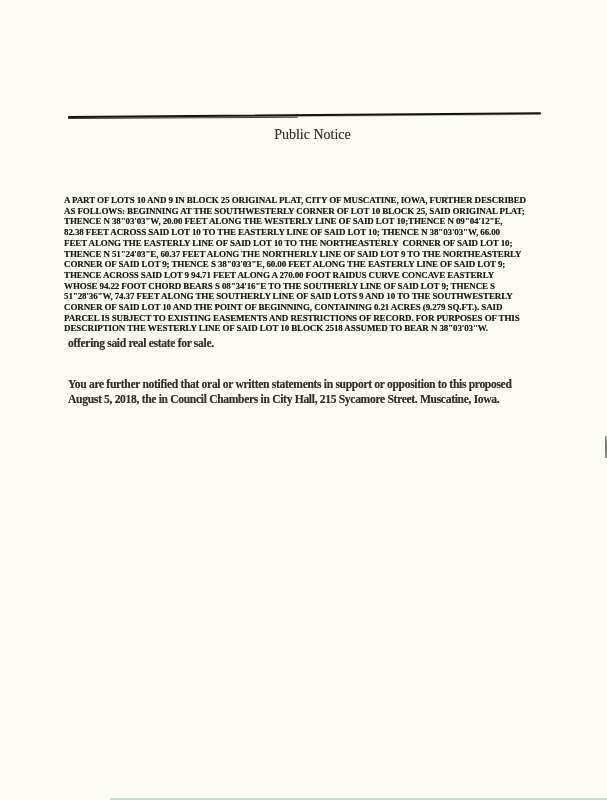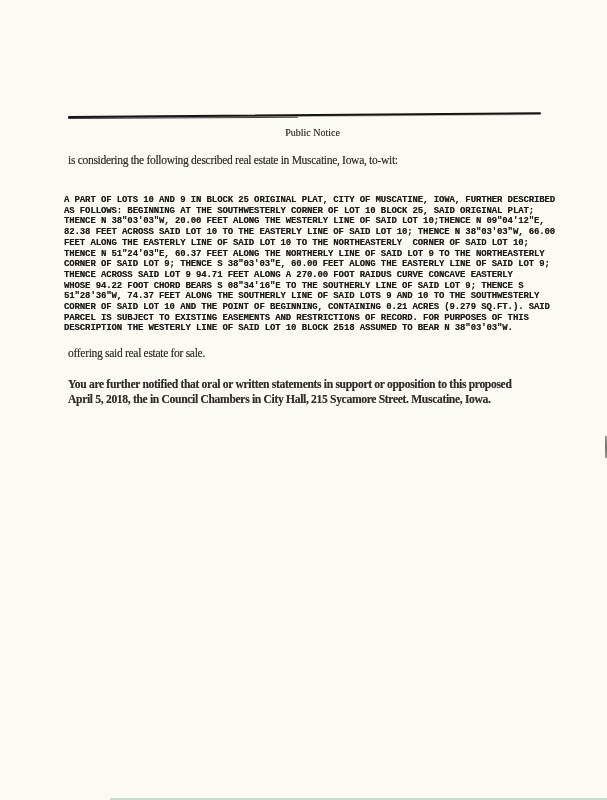--- a/index.html
+++ b/index.html
@@ -56,65 +56,65 @@
     background: rgba(150, 190, 170, 0.5);
   }
   .title {
     position: absolute;
     left: 0;
     top: 127px;
     width: 607px;
     padding-left: 18px;
     box-sizing: border-box;
     text-align: center;
-    font-size: 10px;
+    font-size: 14px;
     color: #33302e;
     text-shadow: 0 0 0.5px rgba(40, 35, 35, 0.55);
   }
   .serif-block {
     position: absolute;
     left: 68px;
     font-size: 11.6px;
     line-height: 15px;
     letter-spacing: -0.33px;
     color: #312d2c;
     text-shadow: 0 0 0.5px rgba(45, 38, 38, 0.5);
     white-space: pre;
   }
   .intro   { top: 153px; }
-  .offer   { top: 346px; }
+  .offer   { top: 336px; font-weight: bold; }
   .closing { top: 377px; font-weight: bold; }
   .legal-block {
     position: absolute;
     left: 64px;
     top: 195px;
-    font-family: Liberation Mono, monospace;
+    font-family: Liberation Serif, serif;
     font-weight: bold;
     font-size: 9px;
     line-height: 10.7px;
     letter-spacing: -0.12px;
     color: #1a1a1a;
     text-shadow: 0 0 0.45px rgba(0, 0, 0, 0.5);
     white-space: pre;
   }
 </style>
 </head>
 <body>
 
 <div class="page">
 
   <div class="scan-line"></div>
   <div class="scan-line-thick"></div>
 
   <div class="title">Public Notice</div>
 
-  <div class="serif-block intro"><div>is considering the following described real estate in Muscatine, Iowa, to-wit:</div></div>
+  <div class="serif-block intro"></div>
 
   <div class="legal-block"><div>A PART OF LOTS 10 AND 9 IN BLOCK 25 ORIGINAL PLAT, CITY OF MUSCATINE, IOWA, FURTHER DESCRIBED</div><div>AS FOLLOWS: BEGINNING AT THE SOUTHWESTERLY CORNER OF LOT 10 BLOCK 25, SAID ORIGINAL PLAT;</div><div>THENCE N 38"03'03"W, 20.00 FEET ALONG THE WESTERLY LINE OF SAID LOT 10;THENCE N 09"04'12"E,</div><div>82.38 FEET ACROSS SAID LOT 10 TO THE EASTERLY LINE OF SAID LOT 10; THENCE N 38"03'03"W, 66.00</div><div>FEET ALONG THE EASTERLY LINE OF SAID LOT 10 TO THE NORTHEASTERLY  CORNER OF SAID LOT 10;</div><div>THENCE N 51"24'03"E, 60.37 FEET ALONG THE NORTHERLY LINE OF SAID LOT 9 TO THE NORTHEASTERLY</div><div>CORNER OF SAID LOT 9; THENCE S 38"03'03"E, 60.00 FEET ALONG THE EASTERLY LINE OF SAID LOT 9;</div><div>THENCE ACROSS SAID LOT 9 94.71 FEET ALONG A 270.00 FOOT RAIDUS CURVE CONCAVE EASTERLY</div><div>WHOSE 94.22 FOOT CHORD BEARS S 08"34'16"E TO THE SOUTHERLY LINE OF SAID LOT 9; THENCE S</div><div>51"28'36"W, 74.37 FEET ALONG THE SOUTHERLY LINE OF SAID LOTS 9 AND 10 TO THE SOUTHWESTERLY</div><div>CORNER OF SAID LOT 10 AND THE POINT OF BEGINNING, CONTAINING 0.21 ACRES (9.279 SQ.FT.). SAID</div><div>PARCEL IS SUBJECT TO EXISTING EASEMENTS AND RESTRICTIONS OF RECORD. FOR PURPOSES OF THIS</div><div>DESCRIPTION THE WESTERLY LINE OF SAID LOT 10 BLOCK 2518 ASSUMED TO BEAR N 38"03'03"W.</div></div>
 
   <div class="serif-block offer">offering said real estate for sale.</div>
 
-  <div class="serif-block closing"><div>You are further notified that oral or written statements in support or opposition to this proposed</div><div>April 5, 2018, the in Council Chambers in City Hall, 215 Sycamore Street. Muscatine, Iowa.</div></div>
+  <div class="serif-block closing"><div>You are further notified that oral or written statements in support or opposition to this proposed</div><div>August 5, 2018, the in Council Chambers in City Hall, 215 Sycamore Street. Muscatine, Iowa.</div></div>
 
   <div class="right-edge-mark"></div>
   <div class="bottom-edge-tint"></div>
 
 </div>
 
 </body></html>

